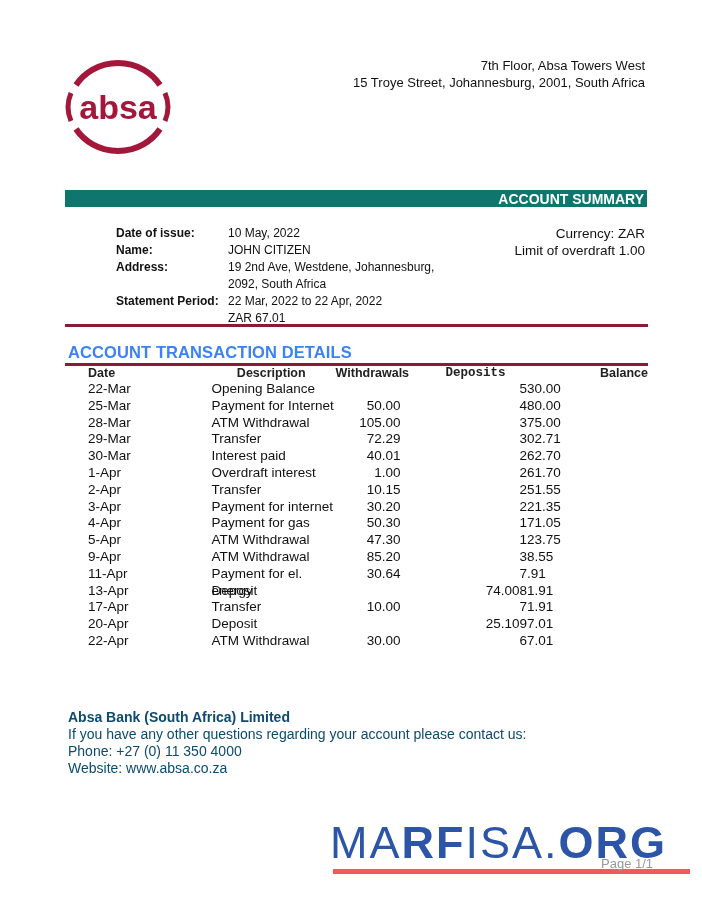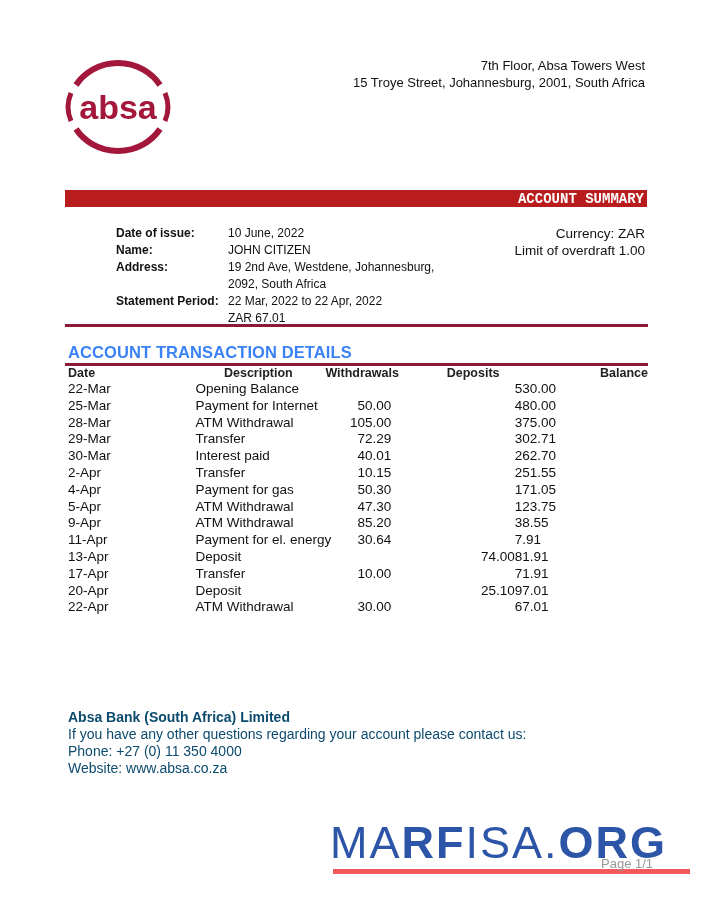--- a/index.html
+++ b/index.html
@@ -1,40 +1,40 @@
 <!DOCTYPE html>
 <html><head>
 <meta charset="utf-8">
 <style>
   html, body { margin: 0; padding: 0; background: #ffffff; }
   body { width: 702px; height: 898px; position: relative; overflow: hidden;
          font-family: "Liberation Sans", sans-serif; color: #1a1a1a; }
   .abs { position: absolute; }
   .logo { left: 62px; top: 55px; width: 112px; height: 104px; }
   .addr { right: 57px; top: 58px; text-align: right; font-size: 13px; line-height: 16.5px; color: #111; }
-  .summary-bar { left: 65px; top: 190px; width: 582px; height: 17px; background: #b91c1c; font-family: Liberation Mono, monospace; }
+  .summary-bar { left: 65px; top: 190px; width: 582px; height: 17px; background: #0f766e; }
   .summary-bar span { position: absolute; right: 3px; top: 0px; color: #fff; font-weight: bold; font-size: 14px; line-height: 18px; }
   .info { left: 68px; top: 225px; font-size: 12px; line-height: 17px; }
   .info .row { display: flex; }
   .info .lbl { width: 112px; font-weight: bold; color: #111; padding-left: 48px; }
   .info .val { color: #111; }
   .info-right { right: 57px; top: 225px; text-align: right; font-size: 13.5px; line-height: 17px; color: #111; }
   .rule { left: 65px; width: 583px; height: 3px; background: #8a1a35; }
   .section-title { left: 68px; top: 343px; font-size: 16.5px; font-weight: bold; color: #3b82f6; letter-spacing: 0.1px; }
   .tx { left: 68px; top: 366px; width: 580px; font-size: 13.5px; }
   .tx .hdr { display: flex; font-weight: bold; font-size: 12.5px; height: 15px; line-height: 15px; color: #222; }
   .tx .r { display: flex; height: 16.8px; line-height: 16.8px; color: #111; }
-  .c-date { width: 112px; }
+  .c-date { width: 112px; margin-left: 20px; }
   .c-desc { width: 140px; margin-left: 16px; }
   .c-wd { width: 57px; text-align: right; }
   .c-dep { width: 124px; text-align: right; }
   .c-bal { width: 134px; }
   .hdr .c-desc { width: 140px; text-align: center; padding-right: 0; }
   .hdr .c-wd { width: 76px; text-align: right; }
-  .hdr .c-dep { width: 105px; text-align: right; }
+  .hdr .c-dep { width: 105px; text-align: right; font-family: Liberation Mono, monospace; }
   .hdr .c-bal { width: 155px; text-align: right; }
   .footer { left: 68px; top: 709px; font-size: 14px; line-height: 17px; color: #0c4a6e; }
   .footer .bold { font-weight: bold; }
   .wm { left: 330px; top: 818px; font-size: 45px; font-weight: normal; color: #2c55a8; letter-spacing: 2px; line-height: 50px; }
   .wm b { font-weight: bold; }
   .wm-line { left: 333px; top: 869px; width: 357px; height: 5px; background: #f05a5a; }
   .pagenum { left: 601px; top: 856px; font-size: 13px; color: #999; }
 </style>
 </head>
 <body>
@@ -54,21 +54,21 @@
   <div>15 Troye Street, Johannesburg, 2001, South Africa</div>
 </div>
 
 <div class="abs summary-bar">
   <span>ACCOUNT SUMMARY</span>
 </div>
 
 <div class="abs info">
   <div class="row">
       <span class="lbl">Date of issue:</span>
-      <span class="val">10 June, 2022</span>
+      <span class="val">10 May, 2022</span>
     </div>
   <div class="row">
       <span class="lbl">Name:</span>
       <span class="val">JOHN CITIZEN</span>
     </div>
   <div class="row">
       <span class="lbl">Address:</span>
       <span class="val">19 2nd Ave, Westdene, Johannesburg,</span>
     </div>
   <div class="row">
@@ -133,25 +133,39 @@
         <span class="c-bal">302.71</span>
       </div>
       <div class="r">
         <span class="c-date">30-Mar</span>
         <span class="c-desc">Interest paid</span>
         <span class="c-wd">40.01</span>
         <span class="c-dep"></span>
         <span class="c-bal">262.70</span>
       </div>
       <div class="r">
+        <span class="c-date">1-Apr</span>
+        <span class="c-desc">Overdraft interest</span>
+        <span class="c-wd">1.00</span>
+        <span class="c-dep"></span>
+        <span class="c-bal">261.70</span>
+      </div>
+      <div class="r">
         <span class="c-date">2-Apr</span>
         <span class="c-desc">Transfer</span>
         <span class="c-wd">10.15</span>
         <span class="c-dep"></span>
         <span class="c-bal">251.55</span>
+      </div>
+      <div class="r">
+        <span class="c-date">3-Apr</span>
+        <span class="c-desc">Payment for internet</span>
+        <span class="c-wd">30.20</span>
+        <span class="c-dep"></span>
+        <span class="c-bal">221.35</span>
       </div>
       <div class="r">
         <span class="c-date">4-Apr</span>
         <span class="c-desc">Payment for gas</span>
         <span class="c-wd">50.30</span>
         <span class="c-dep"></span>
         <span class="c-bal">171.05</span>
       </div>
       <div class="r">
         <span class="c-date">5-Apr</span>

